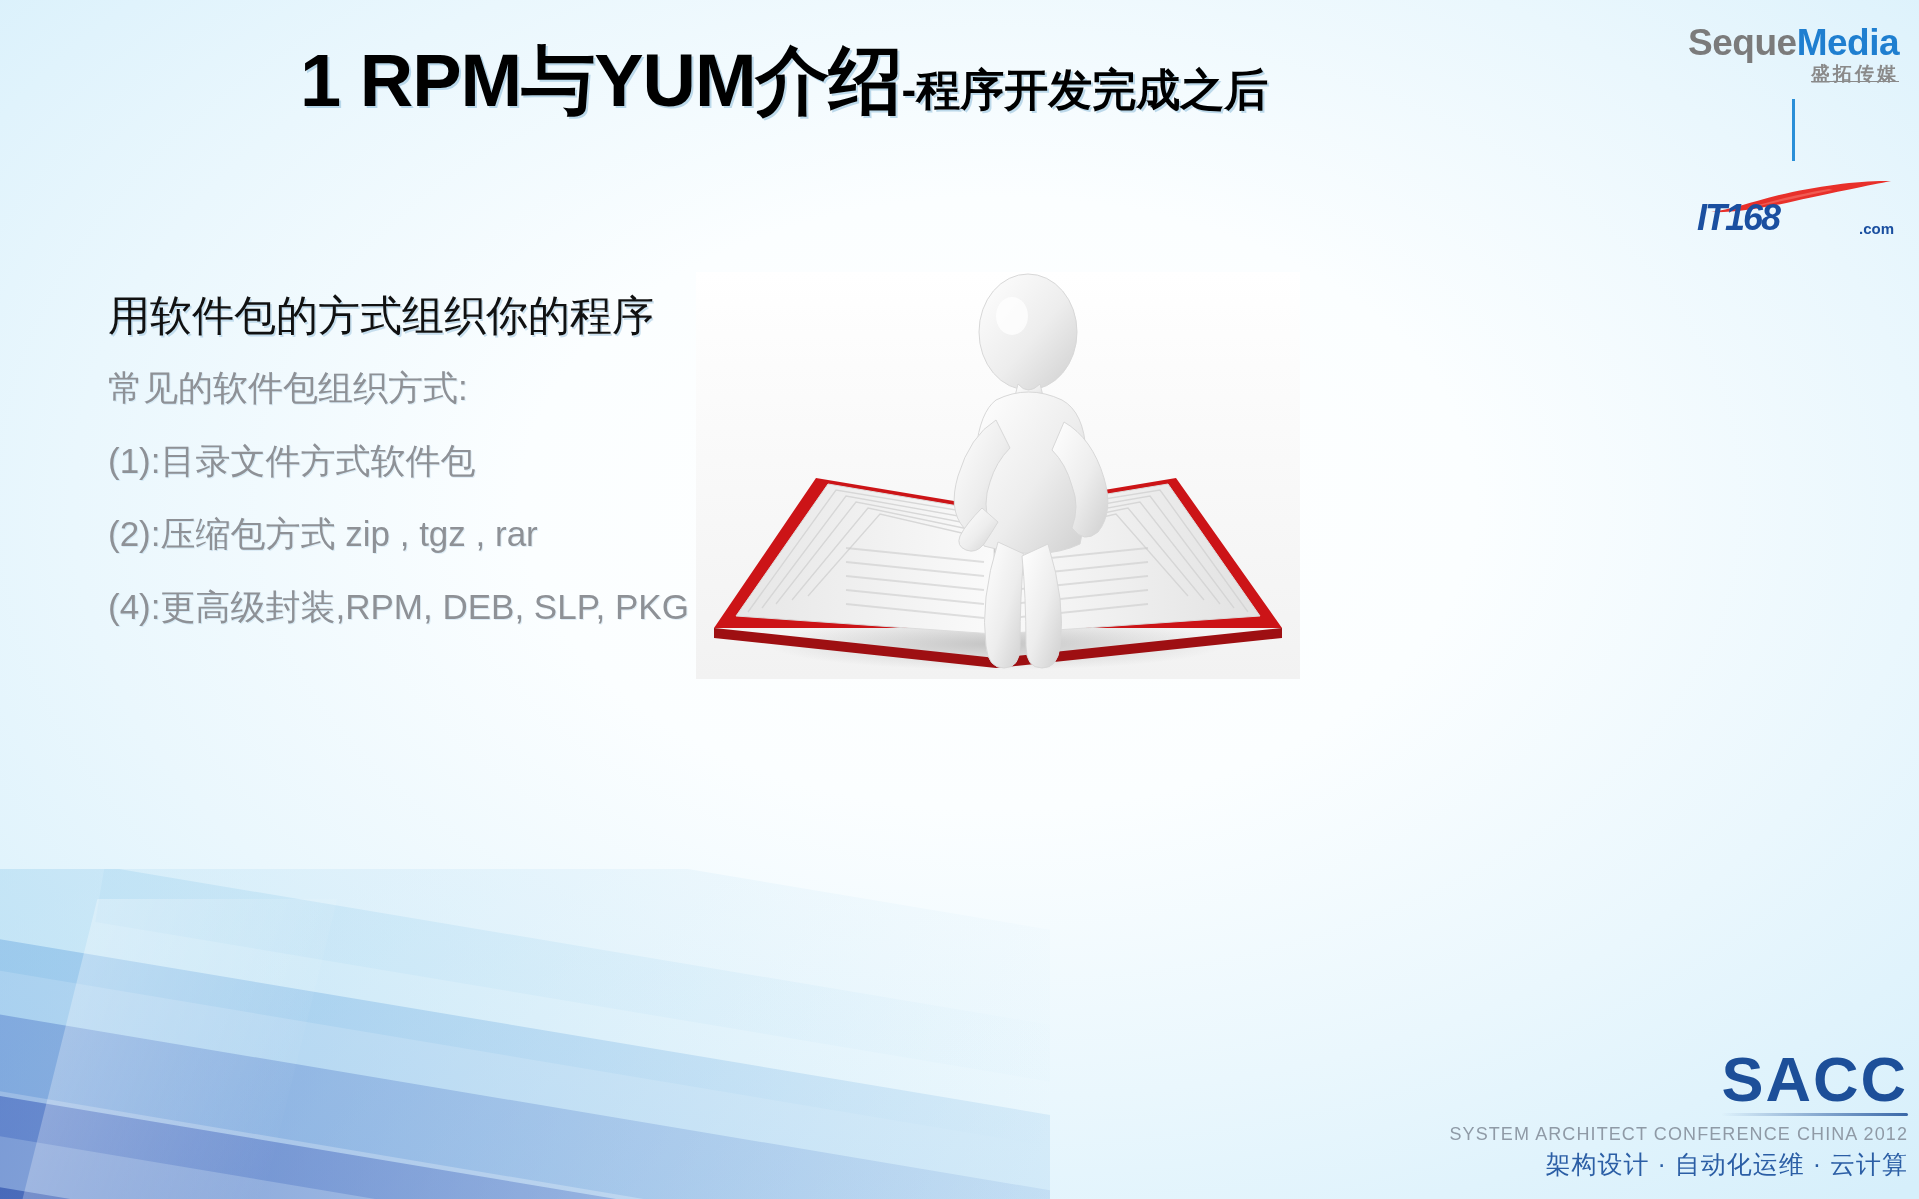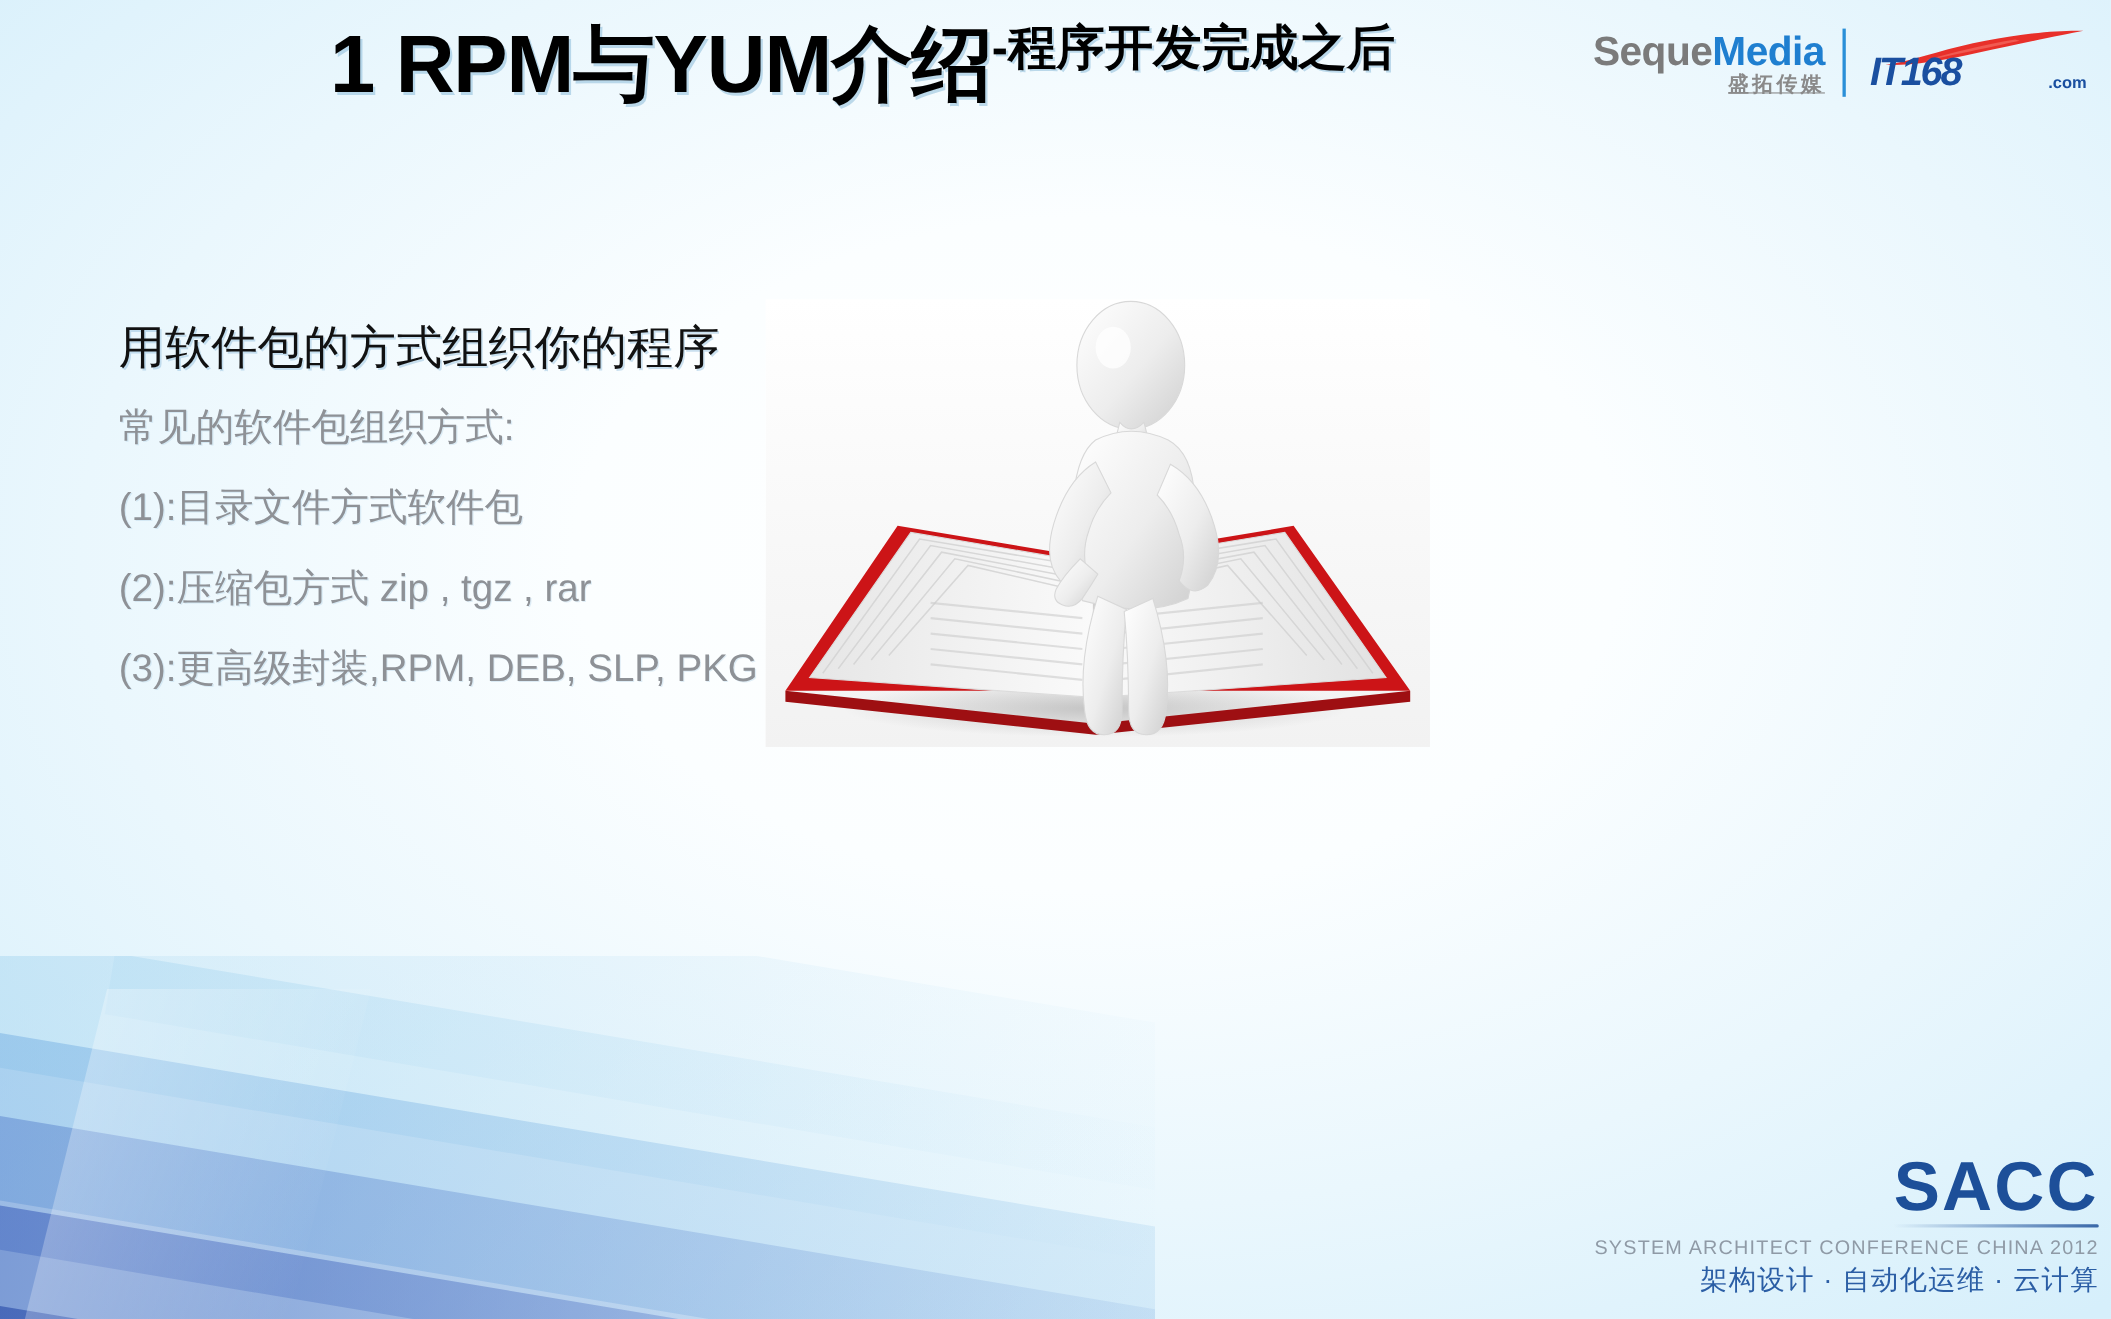--- a/index.html
+++ b/index.html
@@ -20,32 +20,32 @@
   .band{position:absolute;transform-origin:0 0;}
   .b1{left:-300px;top:20px;width:1500px;height:150px;background:linear-gradient(90deg,rgba(110,170,225,.55),rgba(150,200,235,.18));transform:rotate(9.5deg);}
   .b2{left:-320px;top:92px;width:1500px;height:120px;background:linear-gradient(90deg,rgba(78,120,200,.55),rgba(130,175,225,.12));transform:rotate(9.5deg);}
   .b3{left:-340px;top:170px;width:1500px;height:150px;background:linear-gradient(90deg,rgba(56,92,185,.72),rgba(120,165,220,.10));transform:rotate(9.5deg);}
   .b4{left:-360px;top:258px;width:1500px;height:140px;background:linear-gradient(90deg,rgba(44,78,170,.85),rgba(110,155,215,.12));transform:rotate(9.5deg);}
   .b5{left:-120px;top:-40px;width:1200px;height:120px;background:linear-gradient(90deg,rgba(168,214,240,.55),rgba(225,243,252,.05));transform:rotate(9.5deg);}
   .b6{left:120px;top:-95px;width:1100px;height:150px;background:linear-gradient(90deg,rgba(196,228,246,.45),rgba(240,250,254,.04));transform:rotate(9.5deg);}
   .vsheen{position:absolute;left:60px;bottom:0;width:240px;height:300px;background:linear-gradient(100deg,rgba(255,255,255,.30),rgba(255,255,255,0));transform:skewX(-14deg);}
 
   
-  .title-wrap{position:absolute;left:300px;top:22px;display:flex;}
+  .title-wrap{position:absolute;left:300px;top:44px;display:flex;align-items:flex-end;}
   .title-main{
     font-size:74px;font-weight:bold;color:#000;line-height:1;letter-spacing:-1px;
     text-shadow:2px 2px 0 rgba(120,175,210,.45);
   }
   .title-sub{
     font-size:44px;font-weight:bold;color:#000;line-height:1;padding-bottom:6px;
     text-shadow:2px 2px 0 rgba(120,175,210,.45);
   }
 
   
-  .logos{position:absolute;right:20px;top:24px;display:flex;align-items:center;gap:16px;}
+  .logos{position:absolute;right:20px;top:24px;display:flex;align-items:center;gap:16px;flex-direction:column;}
   .seque{display:flex;flex-direction:column;align-items:flex-end;line-height:1;}
   .seque-main{font-size:37px;font-weight:bold;letter-spacing:-.5px;}
   .seque-main .g{color:#7b7b7b;}
   .seque-main .b{color:#1f7fd0;}
   .seque-cn{font-size:19px;font-weight:bold;color:#8a8a8a;letter-spacing:3px;margin-top:3px;text-decoration:underline;}
   .divider{width:3px;height:62px;background:#2a8fd8;}
   .it168{position:relative;width:205px;height:66px;}
   .swoosh{position:absolute;left:18px;top:2px;width:185px;height:34px;}
   .it168-txt{position:absolute;left:6px;top:20px;font-size:36px;font-weight:bold;color:#1a4fa0;font-style:italic;letter-spacing:-2px;}
   .it168-dot{position:absolute;right:2px;bottom:6px;font-size:15px;font-weight:bold;color:#1a4fa0;}
@@ -188,21 +188,21 @@
       <ellipse cx="316" cy="44" rx="16" ry="19" fill="#ffffff" opacity="0.75"></ellipse>
     </svg>
   </div>
 
   <div class="body-head">用软件包的方式组织你的程序</div>
 
   <div class="sub-list">
     <div class="li">常见的软件包组织方式:</div>
     <div class="li">(1):目录文件方式软件包</div>
     <div class="li">(2):压缩包方式 zip , tgz , rar</div>
-    <div class="li">(3):更高级封装,RPM, DEB, SLP, PKG</div>
+    <div class="li">(4):更高级封装,RPM, DEB, SLP, PKG</div>
   </div>
 
 
   <div class="sacc">
     <div class="sacc-logo">
       <div class="sacc-word">SACC</div>
       <div class="sacc-underline"></div>
     </div>
     <div class="sacc-en">SYSTEM ARCHITECT CONFERENCE CHINA 2012</div>
     <div class="sacc-tag">架构设计 · 自动化运维 · 云计算</div>

